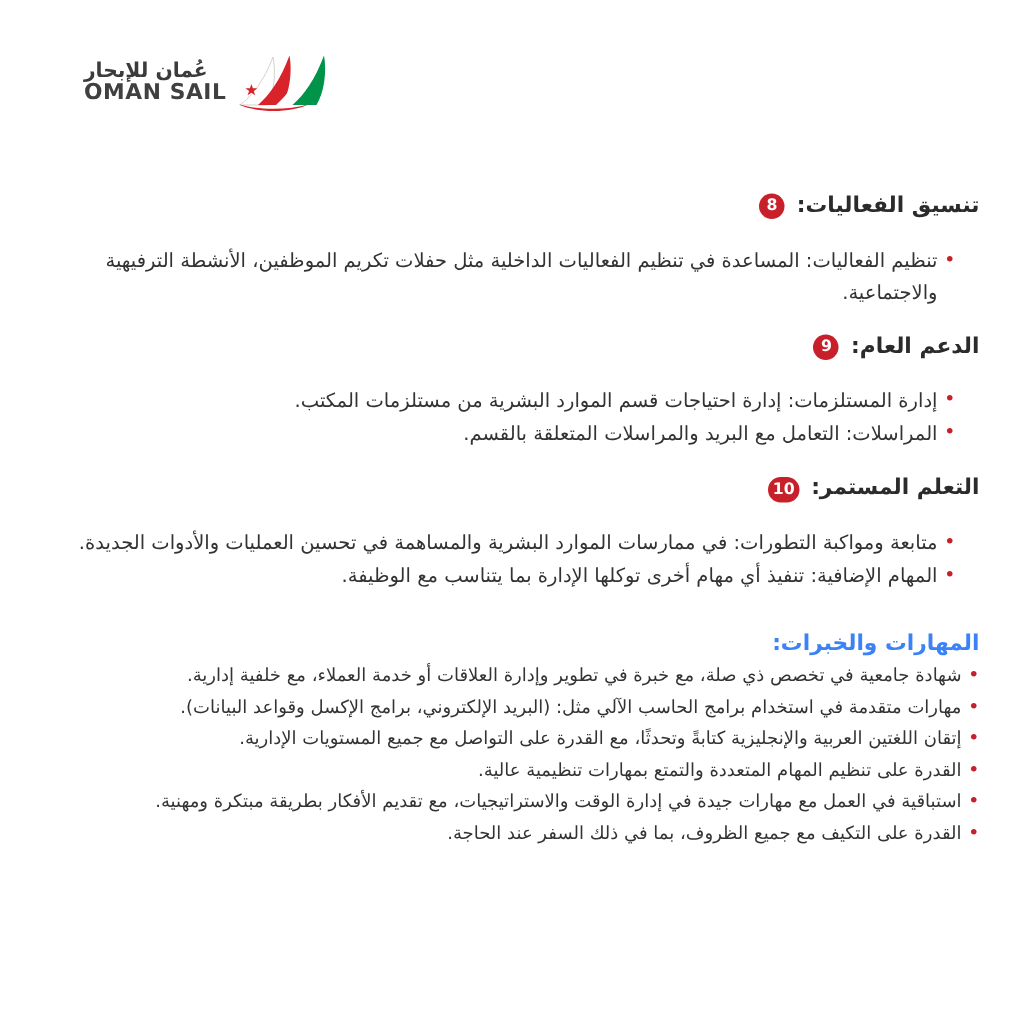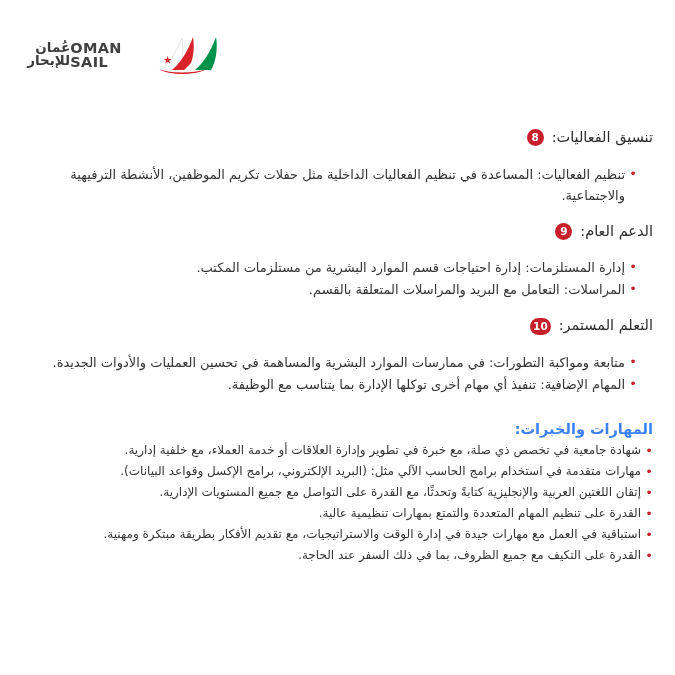--- a/index.html
+++ b/index.html
@@ -36,21 +36,21 @@
   .logo-mark {
     width: 62px;
     height: 42px;
     position: relative;
     flex: 0 0 auto;
   }
   .logo-mark svg { display: block; }
 
   .logo-words {
     display: flex;
-    flex-direction: row;
+    flex-direction: column;
     align-items: flex-start;
     line-height: 1;
   }
   .logo-ar {
     font-size: 13.5px;
     color: #3b3b3b;
     letter-spacing: 0px;
     direction: rtl;
     font-weight: 600;
     margin-bottom: 1px;
@@ -100,21 +100,21 @@
     text-align: center;
     direction: ltr;
   }
   .badge.wide {
     min-width: 19px;
     padding: 0 3px;
     border-radius: 10px;
   }
   .sec-title {
     font-size: 14.5px;
-    font-weight: 400;
+    font-weight: 700;
     color: #2b2b2b;
     line-height: 1.35;
     white-space: nowrap;
   }
 
   .bullets {
     list-style: none;
     margin: 16px;
     padding: 0;
   }

